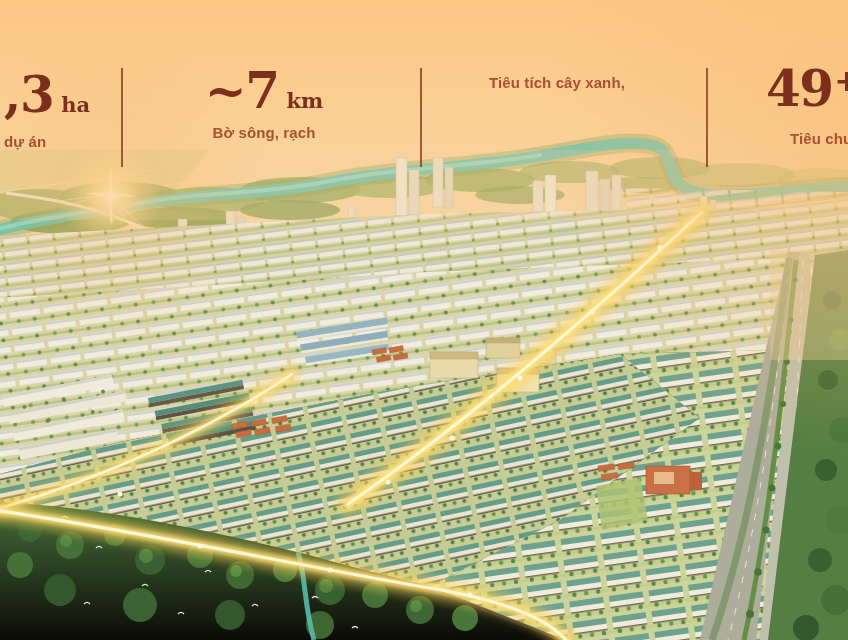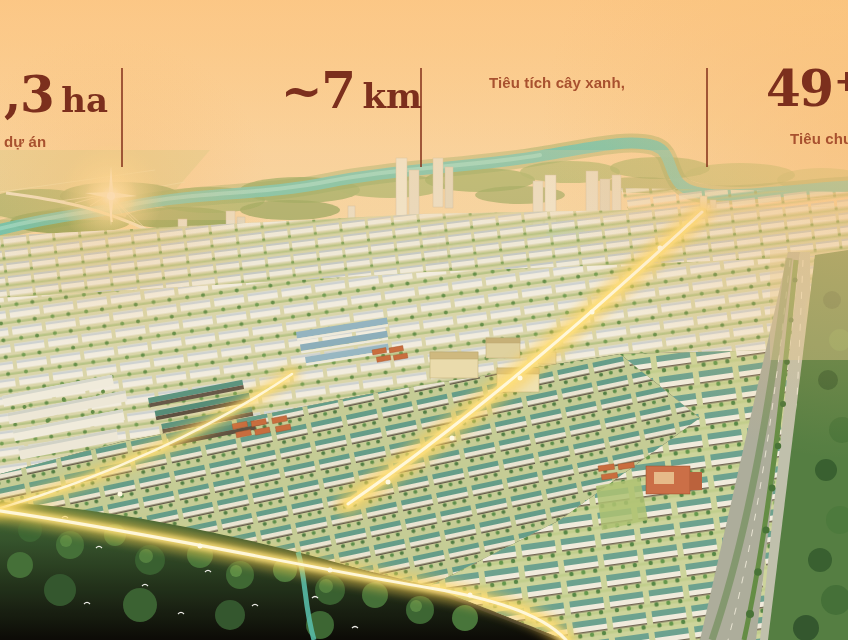--- a/index.html
+++ b/index.html
@@ -2,25 +2,25 @@
 <html><head>
 <meta charset="utf-8">
 <style>
   html,body{margin:0;padding:0;background:#222;}
   .page{position:relative;width:848px;height:640px;overflow:hidden;font-family:"Liberation Sans",sans-serif;}
   .scene{position:absolute;left:0;top:0;z-index:1;display:block;}
   .stats{position:absolute;inset:0;z-index:5;pointer-events:none;}
   .stat{position:absolute;color:#7c2f1d;}
   .stat-value{font-family:"DejaVu Serif",serif;font-size:50px;line-height:1;letter-spacing:-1.5px;font-weight:600;}
   .stat-value .sup{font-size:29px;vertical-align:15px;margin-left:2px;letter-spacing:0;}
-  .stat-value .unit{font-size:34px;margin-left:6px;letter-spacing:0;}
+  .stat-value .unit{font-size:21px;margin-left:6px;letter-spacing:0;}
   .stat-label{margin-top:8px;font-size:15px;line-height:1.16;font-weight:bold;color:#a8512f;letter-spacing:.1px;}
   #stat-area{left:4px;top:70px;text-align:left;}
   #stat-area .stat-label{margin-top:13px;}
-  #stat-river{left:118px;top:66px;width:304px;text-align:right;}
+  #stat-river{left:112px;top:66px;width:304px;text-align:center;}
   #stat-green{left:405px;top:66px;width:304px;text-align:center;}
   #stat-amenities{left:766px;top:64px;width:260px;text-align:left;}
   #stat-amenities .stat-label{margin-left:24px;margin-top:16px;}
   .divider{position:absolute;top:68px;width:2px;height:99px;background:rgba(134,52,30,.78);}
   #div1{left:121px;} #div2{left:420px;} #div3{left:706px;}
 </style>
 </head>
 <body>
 
 <div class="page">
@@ -368,20 +368,21 @@
       <div>dự án</div>
           <div></div>
     </div>
   </div>
 
   <div class="divider" id="div1"></div>
 
   <div class="stat" id="stat-river">
     <div class="stat-value"><span class="num">~7</span><span class="sup"></span><span class="unit">km</span></div>
     <div class="stat-label">
+      <div>Bờ sông, rạch</div>
     </div>
   </div>
 
   <div class="divider" id="div2"></div>
 
   <div class="stat" id="stat-green">
     <div class="stat-label">
       <div>Tiêu tích cây xanh,</div>
     </div>
   </div>

